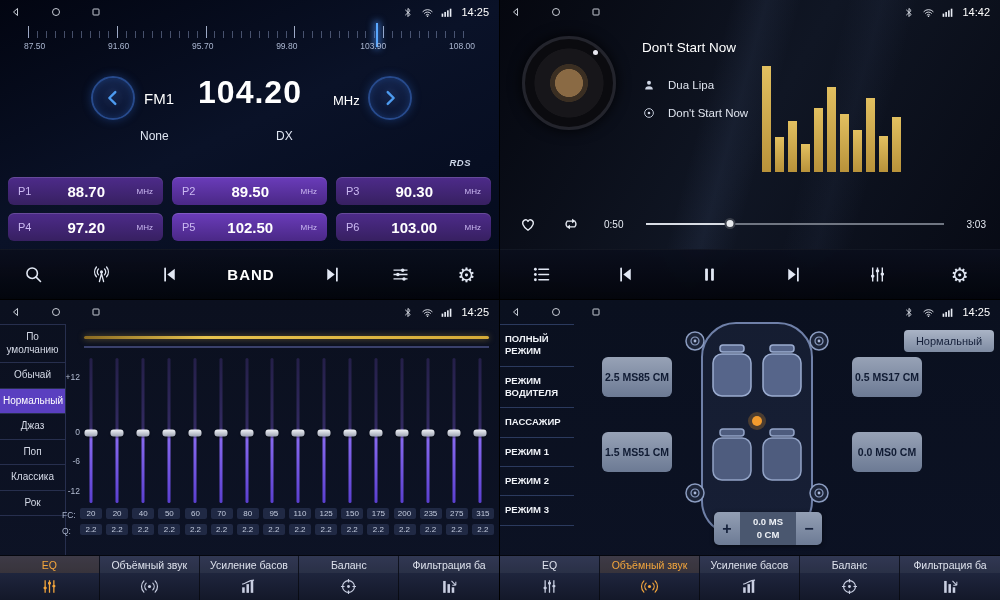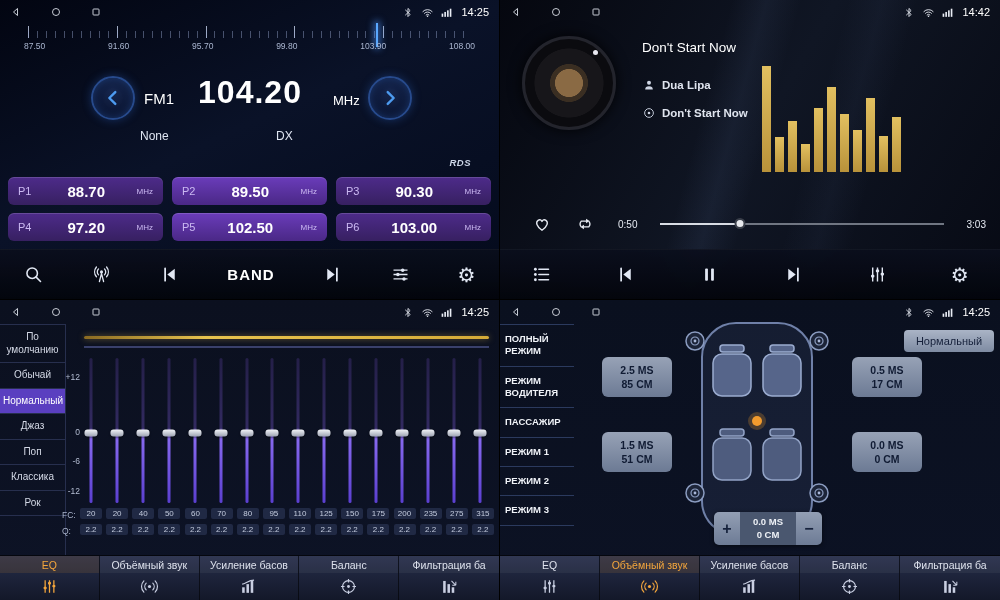--- a/index.html
+++ b/index.html
@@ -59,26 +59,26 @@
   .bottombar svg.ic { width:21px; height:21px; }
   .band-btn { font-size:15px; font-weight:bold; letter-spacing:1px; color:#fff; }
   .gear-glyph { font-size:20px; line-height:1; color:#e2e8f4; }
 
   
   .album { position:absolute; left:22px; top:36px; width:94px; height:94px; border-radius:50%;
     background:radial-gradient(circle, #8a6a44 0 22%, #3a2e22 23% 30%, #17161a 31% 55%, #0b0b0f 56% 78%, #15161c 79% 100%);
     border:3px solid #23242c; box-shadow:0 0 14px rgba(0,0,0,.85); }
   .album::after { content:""; position:absolute; right:15px; top:11px; width:5px; height:5px; border-radius:50%; background:#e8e8f0; }
   .track-title { position:absolute; left:142px; top:40px; font-size:13.5px; color:#fff; }
-  .meta-row { position:absolute; left:142px; display:flex; align-items:center; gap:6px; color:#dfe4ee; font-size:11.5px;font-weight:bold; }
+  .meta-row { position:absolute; left:142px; display:flex; align-items:center; gap:12px; color:#dfe4ee; font-size:11.5px; }
   #artist-row { top:78px; } #album-row { top:106px; }
   .meta-row svg.ic { width:14px; height:14px; color:#cfd6e4; }
   .visualizer { position:absolute; left:262px; top:66px; width:146px; height:106px; display:flex; align-items:flex-end; gap:4px; }
   .vbar { width:9px; background:linear-gradient(180deg,#e2c060,#b8923a); }
-  .progress-row { position:absolute; left:32px; right:14px; top:212px; height:24px; display:flex; align-items:center; gap:23px; color:#e6eaf2; }
+  .progress-row { position:absolute; left:18px; right:14px; top:212px; height:24px; display:flex; align-items:center; gap:23px; color:#e6eaf2; }
   .progress-row svg.ic { width:20px; height:20px; }
   .ptime { font-size:10px; }
   .pslider { flex:1; position:relative; height:14px; }
   .ptrack { position:absolute; left:0; right:0; top:6px; height:2px; background:#707682; }
   .pfill { position:absolute; left:0; top:6px; height:2px; background:#d8dce4; }
   .pknob { position:absolute; top:1px; width:11px; height:11px; border-radius:50%; background:#e8eaee; border:2px solid #3a3f4a; transform:translateX(-50%); }
 
   
   .eq-sidebar { position:absolute; left:0; top:24px; width:66px; bottom:45px; border-right:1px solid #272f4e; border-top:1px solid #272f4e; display:flex; flex-direction:column; }
   .eq-preset { border-bottom:1px solid #272f4e; color:#d4d9e6; font-size:10px; padding:6px 3px; text-align:center; line-height:1.25; }
@@ -112,21 +112,21 @@
   .tab.selected .tab-label { color:#f4a63c; background:rgba(240,160,48,.12); }
   .tab.selected .tab-icon { color:#f4a63c; }
 
   
   .sf-menu { position:absolute; left:0; top:24px; width:74px; bottom:45px; display:flex; flex-direction:column; border-top:1px solid #2b3a5e; }
   .sf-item { border-bottom:1px solid #2b3a5e; color:#f0f3f8; font-size:9.5px; font-weight:bold; padding:8px 5px; line-height:1.3; }
   .sf-profile { position:absolute; right:6px; top:30px; width:90px; height:22px; border-radius:4px;
     background:linear-gradient(180deg,#aab4c6,#7e8ba2); color:#15203a; font-size:11px; display:flex; align-items:center; justify-content:center; }
   .delay-box { position:absolute; width:70px; height:40px; border-radius:6px;
     background:linear-gradient(180deg,#97a2b6,#6c7a94); color:#101b33; font-size:10.5px; font-weight:bold;
-    display:flex; flex-direction:column; align-items:center; justify-content:center; line-height:1.35; }
+    display:flex; flex-direction:row; align-items:center; justify-content:center; line-height:1.35; }
   #d-fl { left:102px; top:57px; } #d-fr { left:352px; top:57px; }
   #d-rl { left:102px; top:132px; } #d-rr { left:352px; top:132px; }
   .car-svg { position:absolute; left:182px; top:14px; }
   .sf-center { position:absolute; left:214px; top:212px; width:108px; height:33px; display:flex; border-radius:5px; overflow:hidden;
     box-shadow:0 1px 4px rgba(0,0,0,.5); }
   .sf-btn { width:26px; background:linear-gradient(180deg,#939fb4,#6d7b95); color:#16223c; font-size:16px; font-weight:bold;
     display:flex; align-items:center; justify-content:center; }
   .sf-val { flex:1; background:#4a576f; color:#eef1f6; font-size:9.5px; font-weight:bold;
     display:flex; flex-direction:column; align-items:center; justify-content:center; line-height:1.35; }
 </style>

